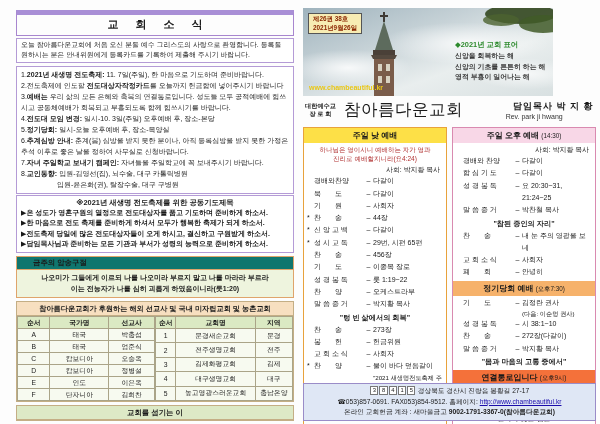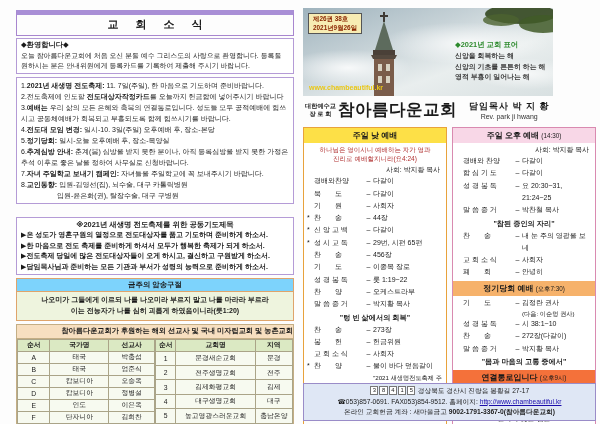--- a/index.html
+++ b/index.html
@@ -7,28 +7,28 @@
   .sheet{position:relative;width:600px;height:424px;background:#fdfdfd;}
 
   
   .page-left{position:absolute;left:16px;top:10px;width:278px;}
   .lbox{border:1px solid #b49bd6;background:#fff;box-sizing:border-box;}
   .title-box{border:1px solid #a886cf;border-top:5px solid #a98fd6;text-align:center;font-weight:bold;font-size:11px;letter-spacing:7px;padding:2px 0 3px 7px;}
   .welcome-box{margin-top:2px;padding:1px 4px 2px;font-size:6.9px;line-height:1.45;}
   .welcome-head{font-weight:bold;font-size:7.3px;}
   .announce-box{margin-top:3px;padding:2px 4px;font-size:7px;line-height:1.58;}
   .ann-line2{margin-left:36px;}
-  .prayer-box{margin-top:13px;padding:1px 4px 2px;font-size:7px;line-height:1.5;}
+  .prayer-box{margin-top:1px;padding:1px 4px 2px;font-size:7px;line-height:1.5;}
   .prayer-title{text-align:center;font-weight:bold;font-size:7.4px;}
   .prayer-item{font-weight:bold;}
   .verse-box{margin-top:3px;border:1px solid #dfa46b;}
-  .verse-head{background:#7dd3fc;text-align:center;font-weight:bold;font-size:7.4px;padding:1px 0;border-bottom:1px solid #dfa46b;}
+  .verse-head{background:#0f766e;text-align:left;font-weight:bold;font-size:7.4px;padding:1px 16px;border-bottom:1px solid #dfa46b;}
   .verse-body{background:#eef4de;text-align:center;font-size:7px;font-weight:bold;padding:2px 2px 3px;line-height:1.6;}
   .support-box{margin-top:3px;border:1px solid #c4ae85;}
-  .support-title{background:#f7dfc0;text-align:right;font-weight:bold;font-size:7.2px;padding:1.5px 0;border-bottom:1px solid #c4ae85;}
+  .support-title{background:#f7dfc0;text-align:center;font-weight:bold;font-size:7.2px;padding:1.5px 0;border-bottom:1px solid #c4ae85;}
   .support-tables{display:flex;}
   table{border-collapse:collapse;width:50%;font-size:6.8px;text-align:center;}
   th,td{border:1px solid #aaa488;padding:0.5px 1px;}
   th{background:#dbe9c3;font-weight:bold;}
   td{background:#f7faf0;}
   .serv-box{margin-top:3px;border:1px solid #c4ae85;}
   .serv-title{background:#dde9c6;text-align:center;font-weight:bold;font-size:7.4px;padding:1.5px 0;border-bottom:1px solid #c4ae85;}
 
   
   .page-right{position:absolute;left:303px;top:0;width:293px;height:424px;}
@@ -41,23 +41,23 @@
   .badge{position:absolute;top:5px;left:5px;background:#f7ecb3;border:1px solid #555;color:#8b2500;font-weight:bold;font-size:6.4px;line-height:1.35;padding:1px 4px;}
   .motto{position:absolute;top:32px;left:152px;font-size:6.9px;}
   .motto-title{color:#2e8b2e;font-weight:bold;font-size:7.4px;margin-bottom:1px;}
   .motto-line{color:#3c3c3c;font-weight:bold;line-height:1.55;}
   .website{position:absolute;bottom:5px;left:6px;color:#e9c716;font-weight:bold;font-size:7px;cursor:pointer;}
   .steeple{position:absolute;bottom:0;left:58px;}
   .foliage{position:absolute;top:0;right:0;}
 
   .namerow{position:absolute;top:99px;left:2px;width:290px;display:flex;align-items:center;}
   .denom{font-size:6.2px;font-weight:bold;line-height:1.25;text-align:center;margin-right:2px;}
-  .church-name{font-size:16.5px;font-weight:bold;letter-spacing:0.5px;white-space:nowrap;}
+  .church-name{font-size:16.5px;font-weight:normal;letter-spacing:0.5px;white-space:nowrap;margin-left:6px;}
   .pastor{margin-left:12px;text-align:center;}
-  .pastor-kr{font-size:9px;font-weight:bold;letter-spacing:1px;}
+  .pastor-kr{font-size:9px;font-weight:bold;letter-spacing:1px;margin-left:38px;}
   .pastor-en{font-size:7px;color:#333;}
 
   .cols{position:absolute;top:127px;left:0;width:293px;display:flex;gap:5px;}
   .col{width:50%;box-sizing:border-box;}
   .svc-left{border:1.5px solid #e8a23c;}
   .svc-right{border:1.5px solid #d98ab0;}
   .sec-head{text-align:center;font-weight:bold;font-size:8px;padding:2px 0;}
   .sec-head .time{font-weight:normal;font-size:6.3px;}
   .head-day{background:#fde047;}
   .head-pm{background:#f8d7e7;}
@@ -85,21 +85,20 @@
 </head>
 <body>
 
 <div class="sheet">
 
   <section class="page-left">
 
     <div class="title-box">교 회 소 식</div>
 
     <div class="lbox welcome-box">
-      <div class="welcome-head">◆환영합니다◆</div>
       <div class="welcome-body">오늘 참아름다운교회에 처음 오신 분을 예수 그리스도의 사랑으로 환영합니다. 등록을 원하시는 분은 안내위원에게 등록카드를 기록하여 제출해 주시기 바랍니다.</div>
     </div>
 
     <div class="lbox announce-box">
 
         <div class="ann-item"><span>1.</span><b>2021년 새생명 전도축제:</b><span> 11. 7일(주일), 한 마음으로 기도하며 준비바랍니다.</span><div class="ann-line2"></div></div>
 
         <div class="ann-item"><span>2.전도축제에 인도할 </span><b>전도대상자작정카드</b><span>를 오늘까지 헌금함에 넣어주시기 바랍니다</span><div class="ann-line2"></div></div>
 
         <div class="ann-item"><span>3.</span><b>예배는</b><span> 우리 삶의 모든 은혜와 축복의 연결통로입니다. 성도들 모두 공적예배에 힘쓰시고 공동체예배가 회복되고 부흥되도록 함께 힘쓰시기를 바랍니다.</span><div class="ann-line2"></div></div>

